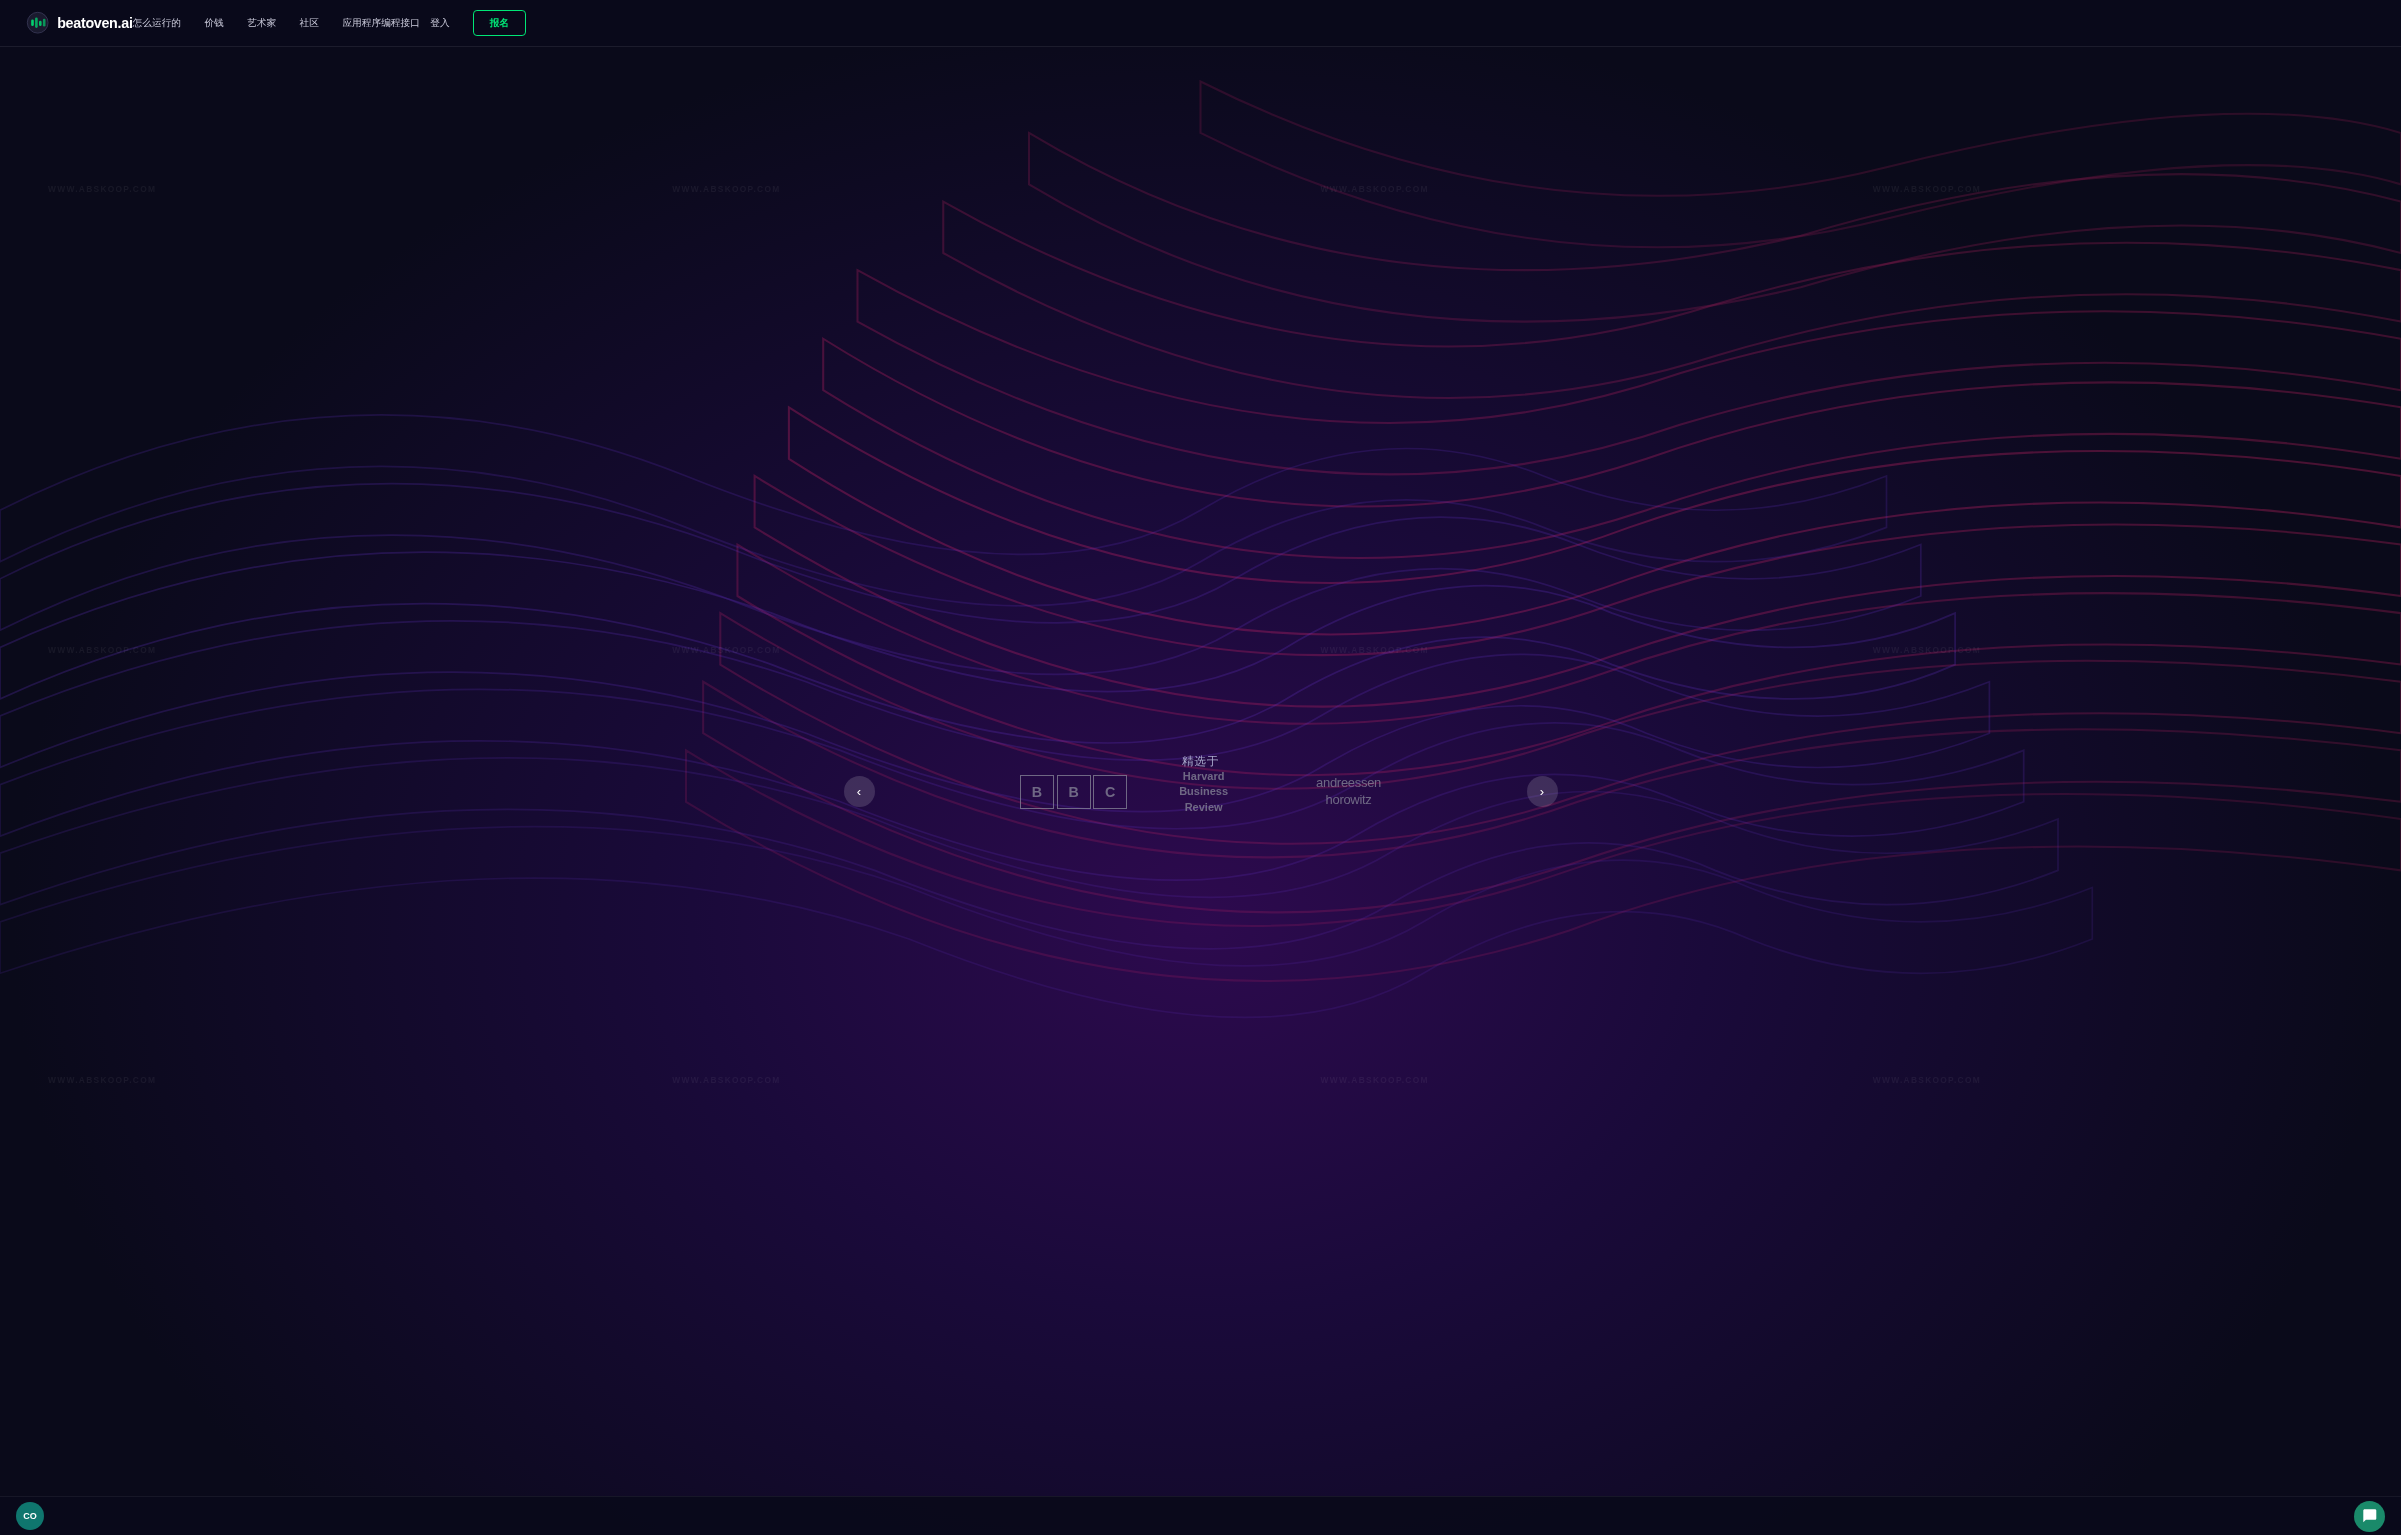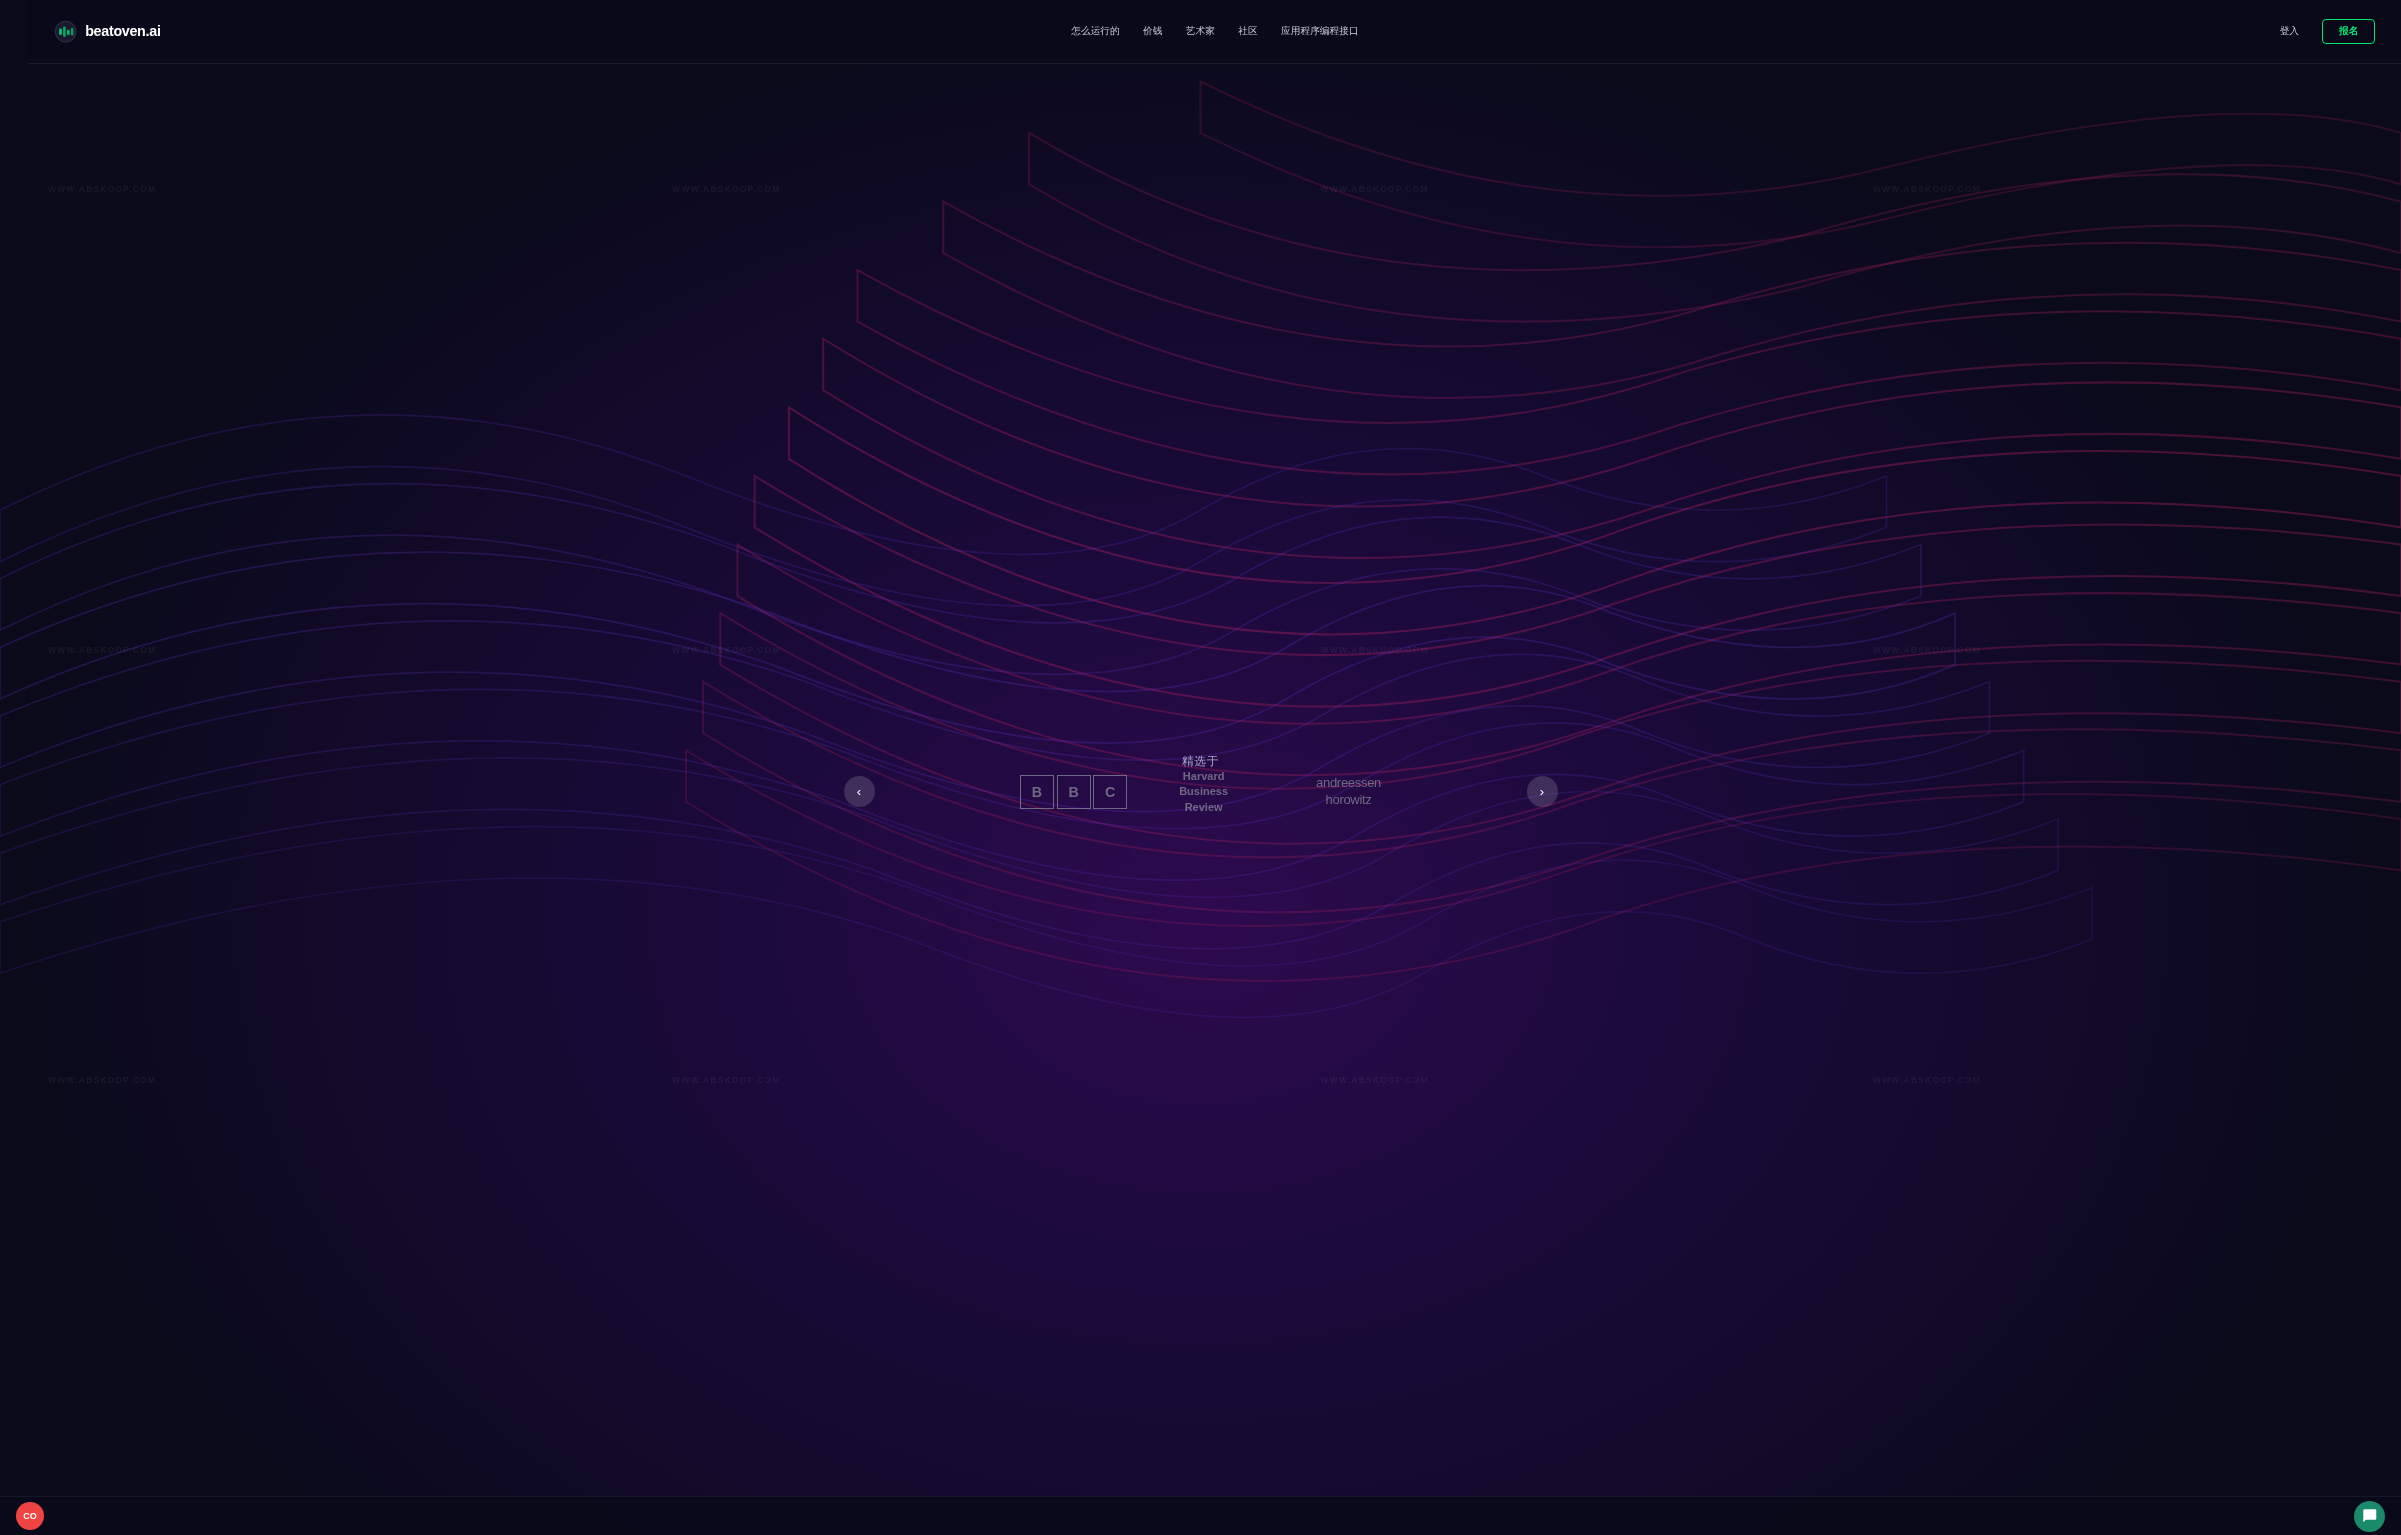--- a/index.html
+++ b/index.html
@@ -17,26 +17,25 @@
 
     
     .navbar {
       position: fixed;
       top: 0;
       left: 0;
       right: 0;
       z-index: 100;
       display: flex;
       align-items: center;
-      justify-content: space-between;
+      justify-content: flex-start;
       padding: 0 26px;
-      height: 64px;
+      height: 47px;
       background: rgba(10, 10, 26, 0.95);
       border-bottom: 0.6px solid rgba(255,255,255,0.08);
-      margin-left: 28px;
     }
 
     .navbar-left {
       display: flex;
       align-items: center;
       gap: 7.8px;
     }
 
     .logo-icon {
       width: 23.4px;
@@ -269,21 +268,21 @@
       align-items: center;
       justify-content: space-between;
       padding: 0 15.6px;
       z-index: 100;
       border-top: 0.6px solid rgba(255,255,255,0.06);
     }
 
     .co-badge {
       width: 28.6px;
       height: 28.6px;
-      background: #ef4444;
+      background: #0f766e;
       border-radius: 50%;
       display: flex;
       align-items: center;
       justify-content: center;
       font-size: 9px;
       font-weight: 700;
       color: #ffffff;
       cursor: pointer;
     }
 

